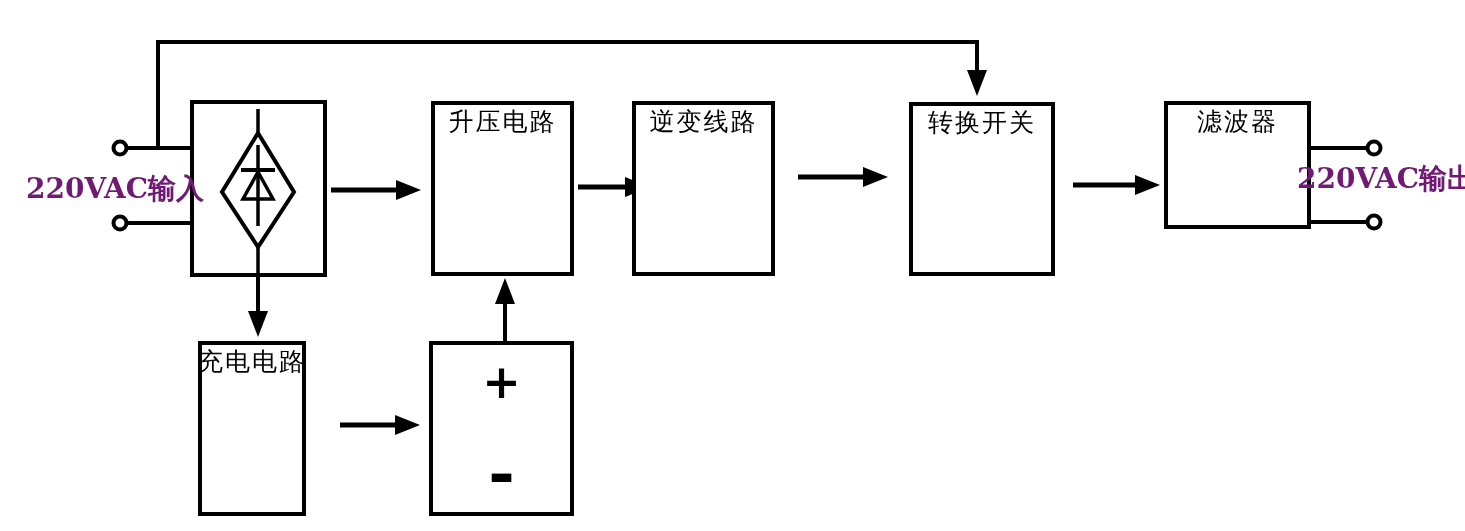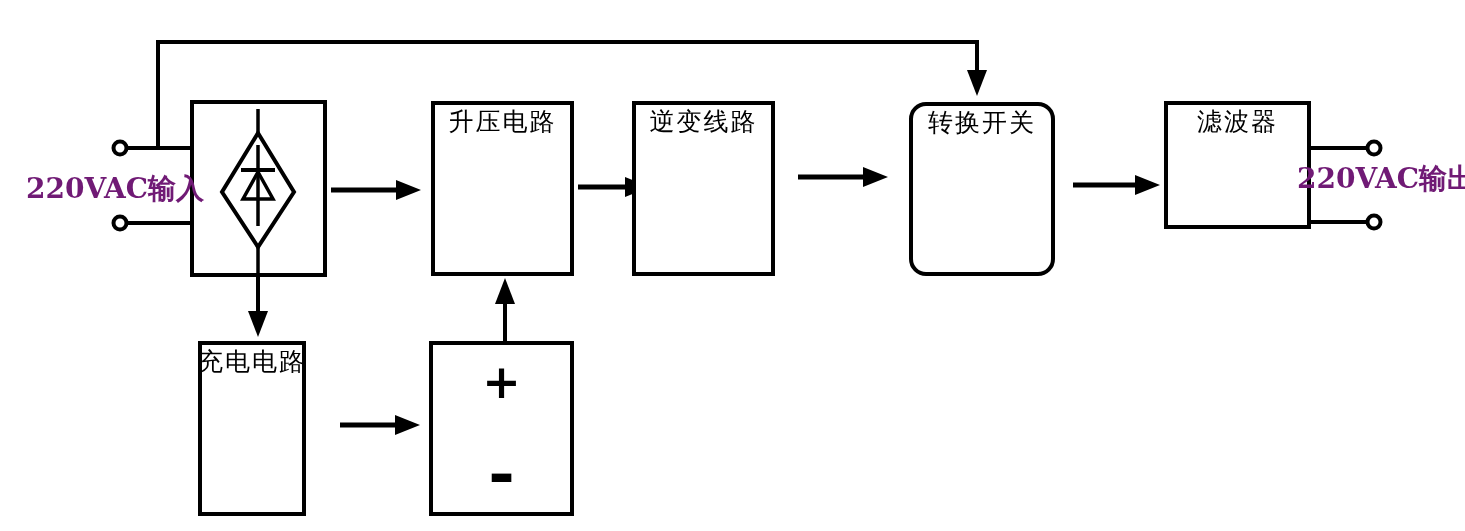--- a/index.html
+++ b/index.html
@@ -84,21 +84,21 @@
   </div>
 
   <div class="block" style="left:431px; top:101px; width:143px; height:175px;">
     <span class="block-label">升压电路</span>
   </div>
 
   <div class="block" style="left:632px; top:101px; width:143px; height:175px;">
     <span class="block-label">逆变线路</span>
   </div>
 
-  <div class="block" style="left:909px; top:102px; width:146px; height:174px;border-radius:17px;">
+  <div class="block" style="left:909px; top:102px; width:146px; height:174px;">
     <span class="block-label">转换开关</span>
   </div>
 
   <div class="block" style="left:1164px; top:101px; width:147px; height:128px;">
     <span class="block-label">滤波器</span>
   </div>
 
   <div class="block" style="left:198px; top:341px; width:108px; height:175px;">
     <span class="block-label">充电电路</span>
   </div>

